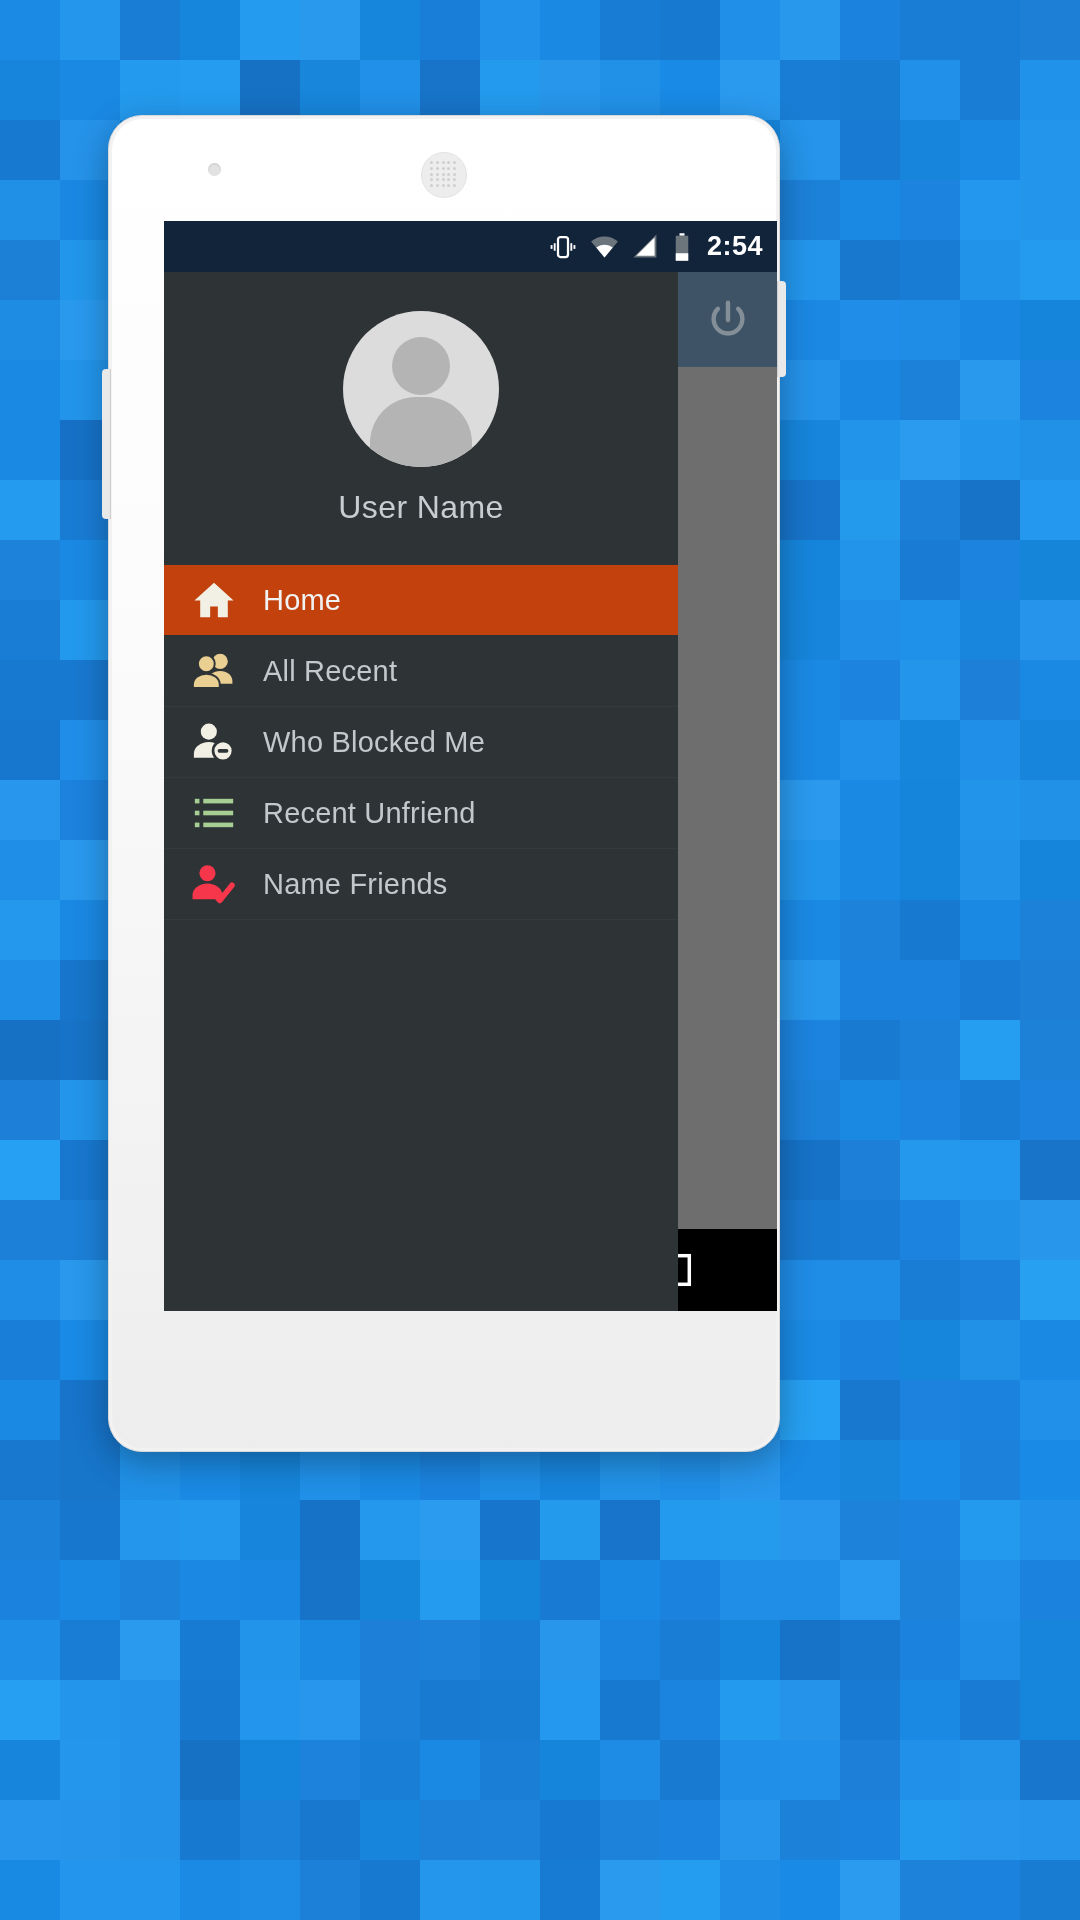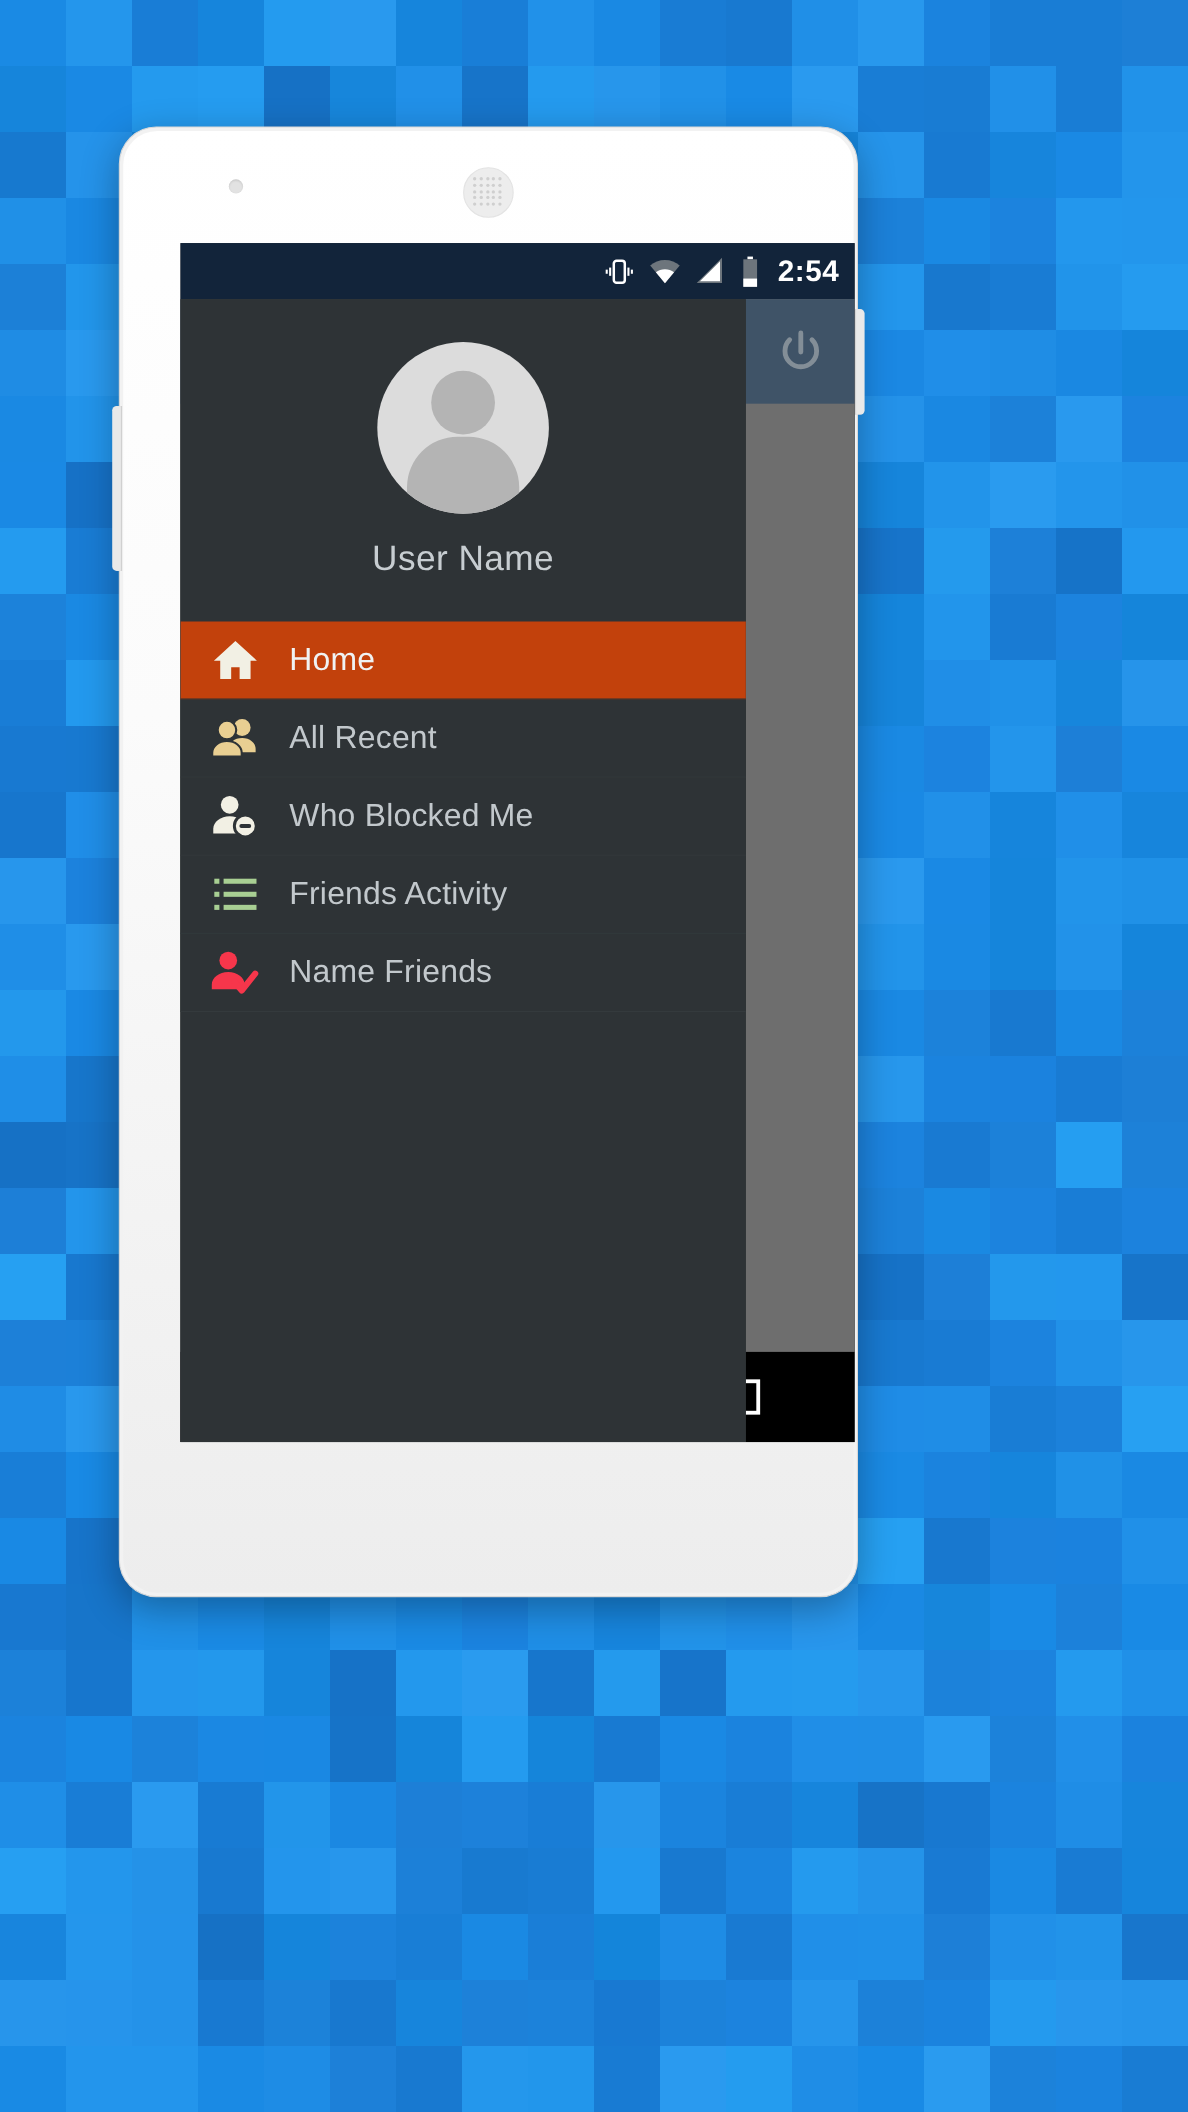--- a/index.html
+++ b/index.html
@@ -872,21 +872,21 @@
             <span class="menu-icon">
               <svg width="46" height="46" viewBox="0 0 24 24">
                 <rect x="2" y="4.6" width="2.4" height="2.4" fill="#a8cf93"></rect>
                 <rect x="2" y="10.8" width="2.4" height="2.4" fill="#a8cf93"></rect>
                 <rect x="2" y="17" width="2.4" height="2.4" fill="#a8cf93"></rect>
                 <rect x="6.4" y="4.6" width="15.6" height="2.4" fill="#a8cf93"></rect>
                 <rect x="6.4" y="10.8" width="15.6" height="2.4" fill="#a8cf93"></rect>
                 <rect x="6.4" y="17" width="15.6" height="2.4" fill="#a8cf93"></rect>
               </svg>
             </span>
-            <span class="menu-label">Friends Activity</span>
+            <span class="menu-label">Recent Unfriend</span>
           </div>
 
           <div class="menu-item">
             <span class="menu-icon">
               <svg width="46" height="46" viewBox="0 0 24 24">
                 <circle cx="8.6" cy="6.4" r="4.2" fill="#f6364b"></circle>
                 <path d="M8.6 11.8c4.3 0 7.8 2.7 7.8 6v2.2H0.8v-2.2c0-3.3 3.5-6 7.8-6z" fill="#f6364b"></path>
                 <path d="M11.6 16.6 15 20.6l6.4-8" fill="none" stroke="#f6364b" stroke-width="2.9" stroke-linecap="round" stroke-linejoin="round"></path>
               </svg>
             </span>

